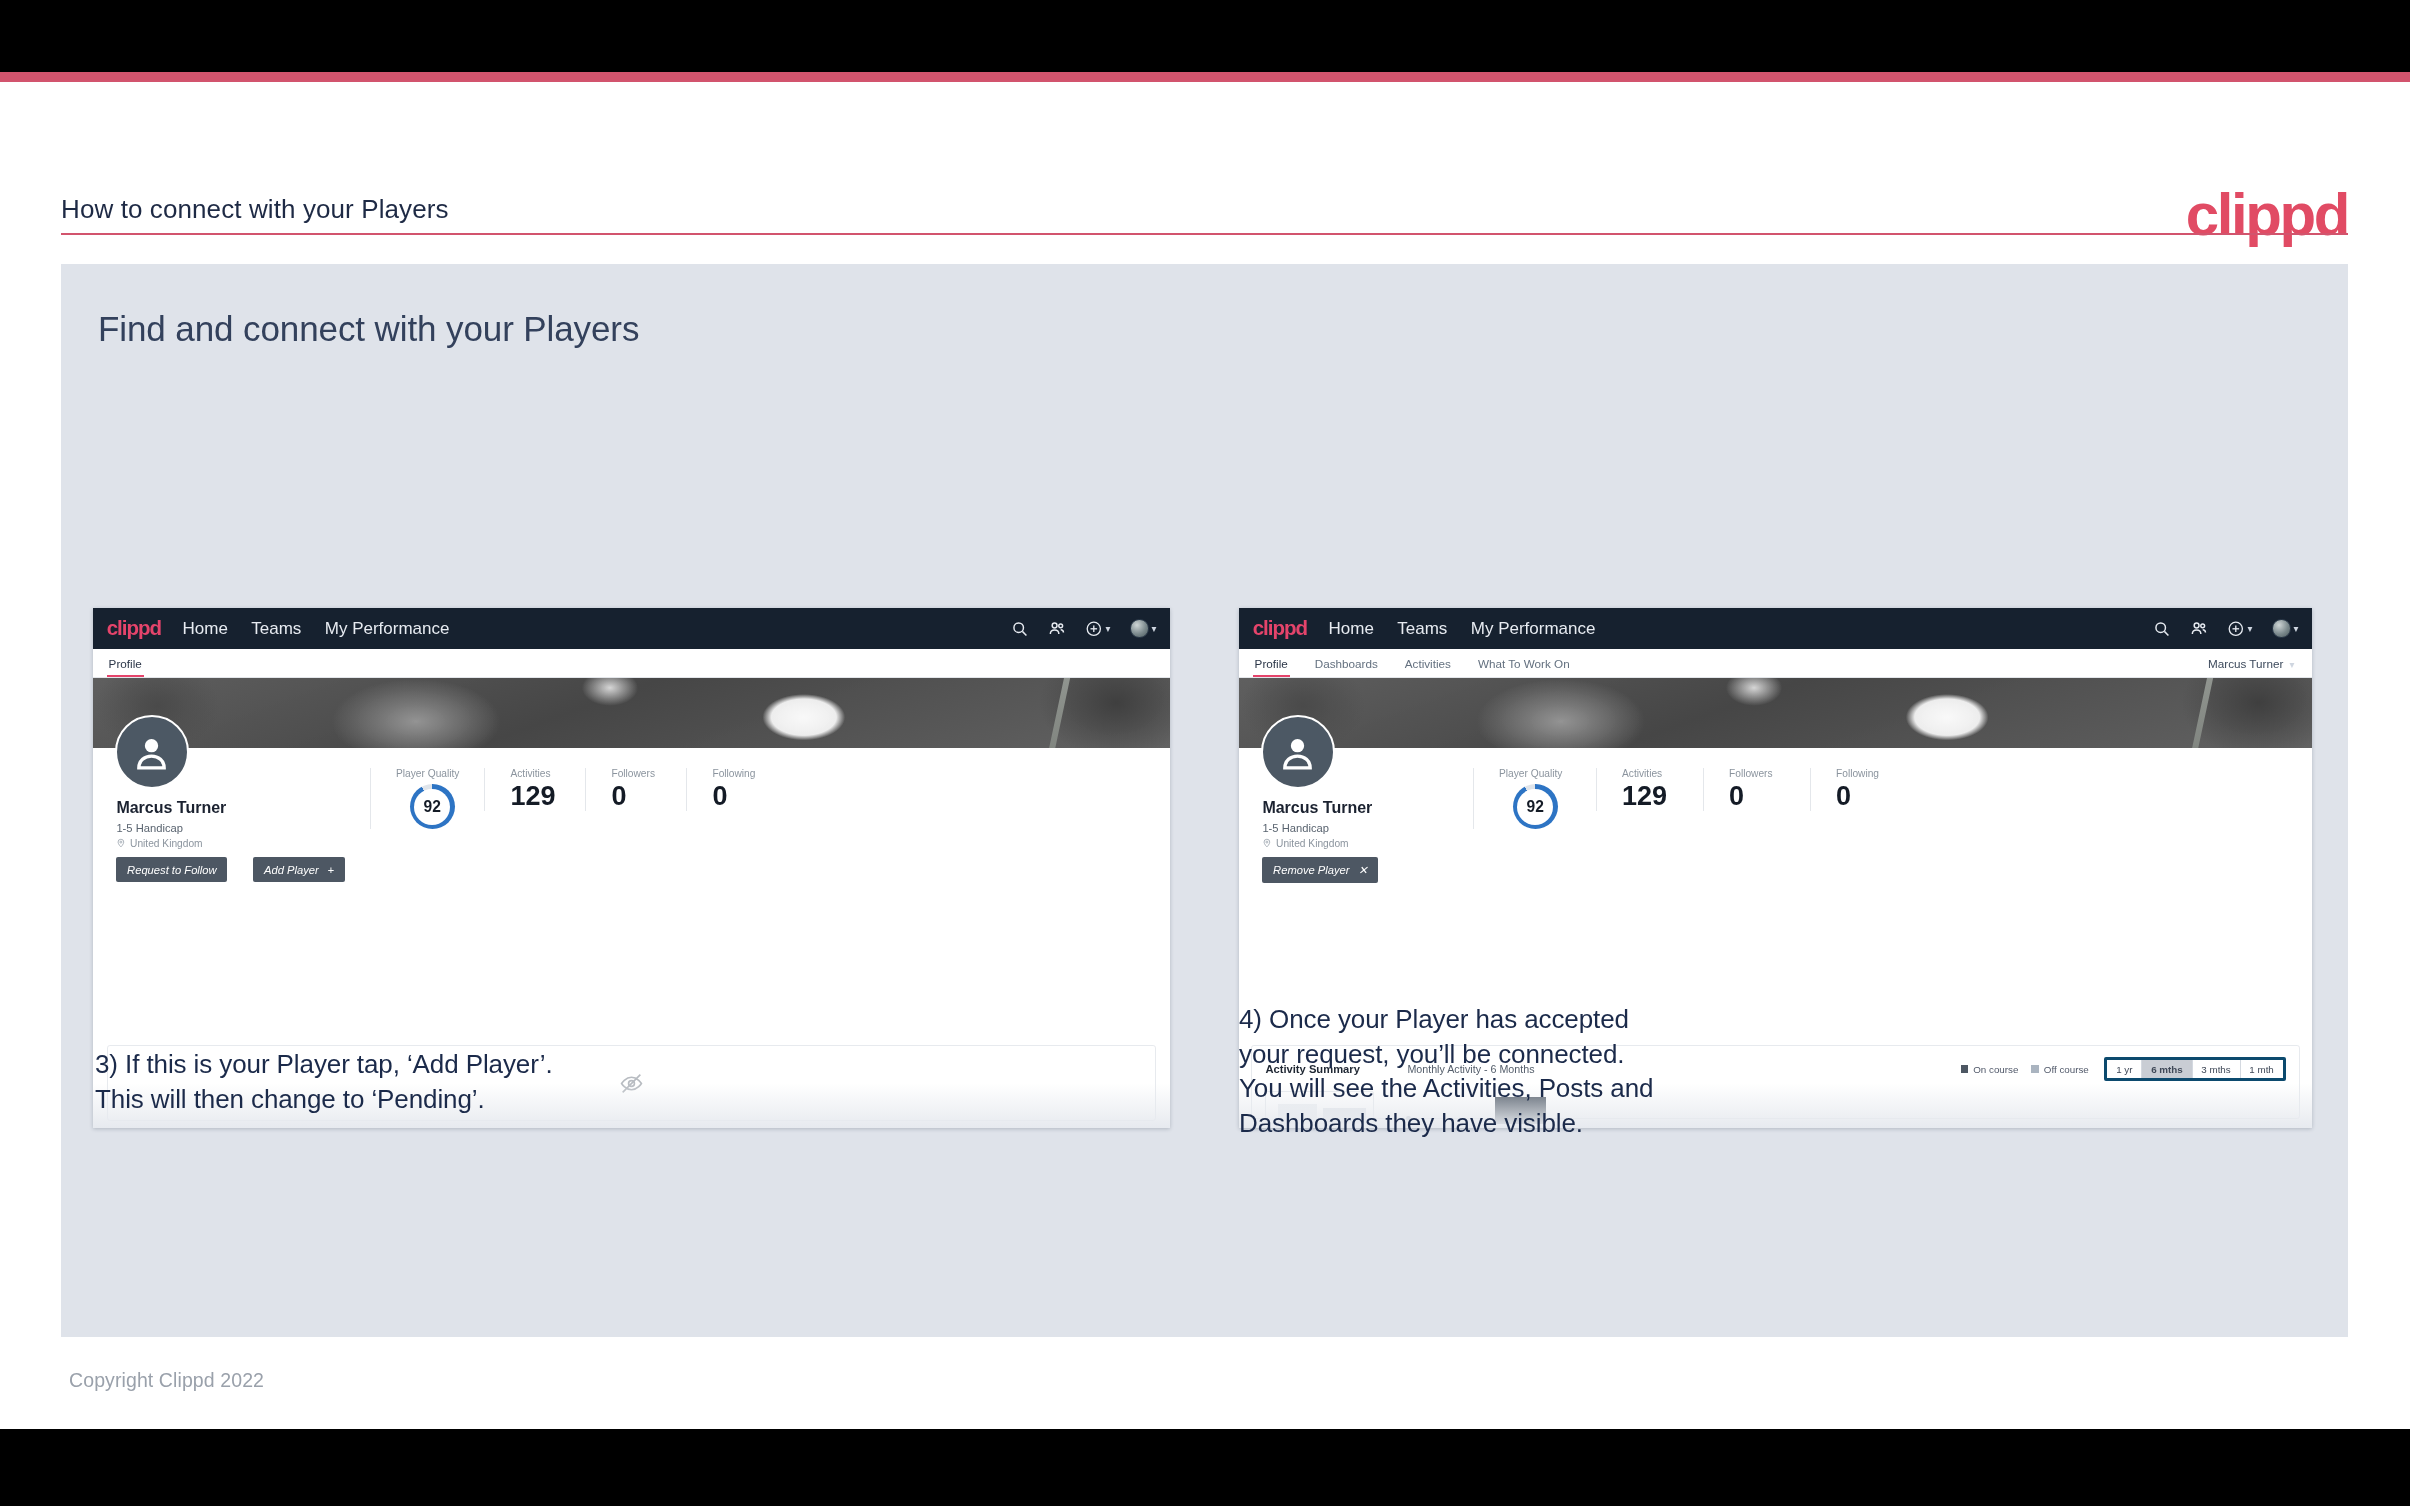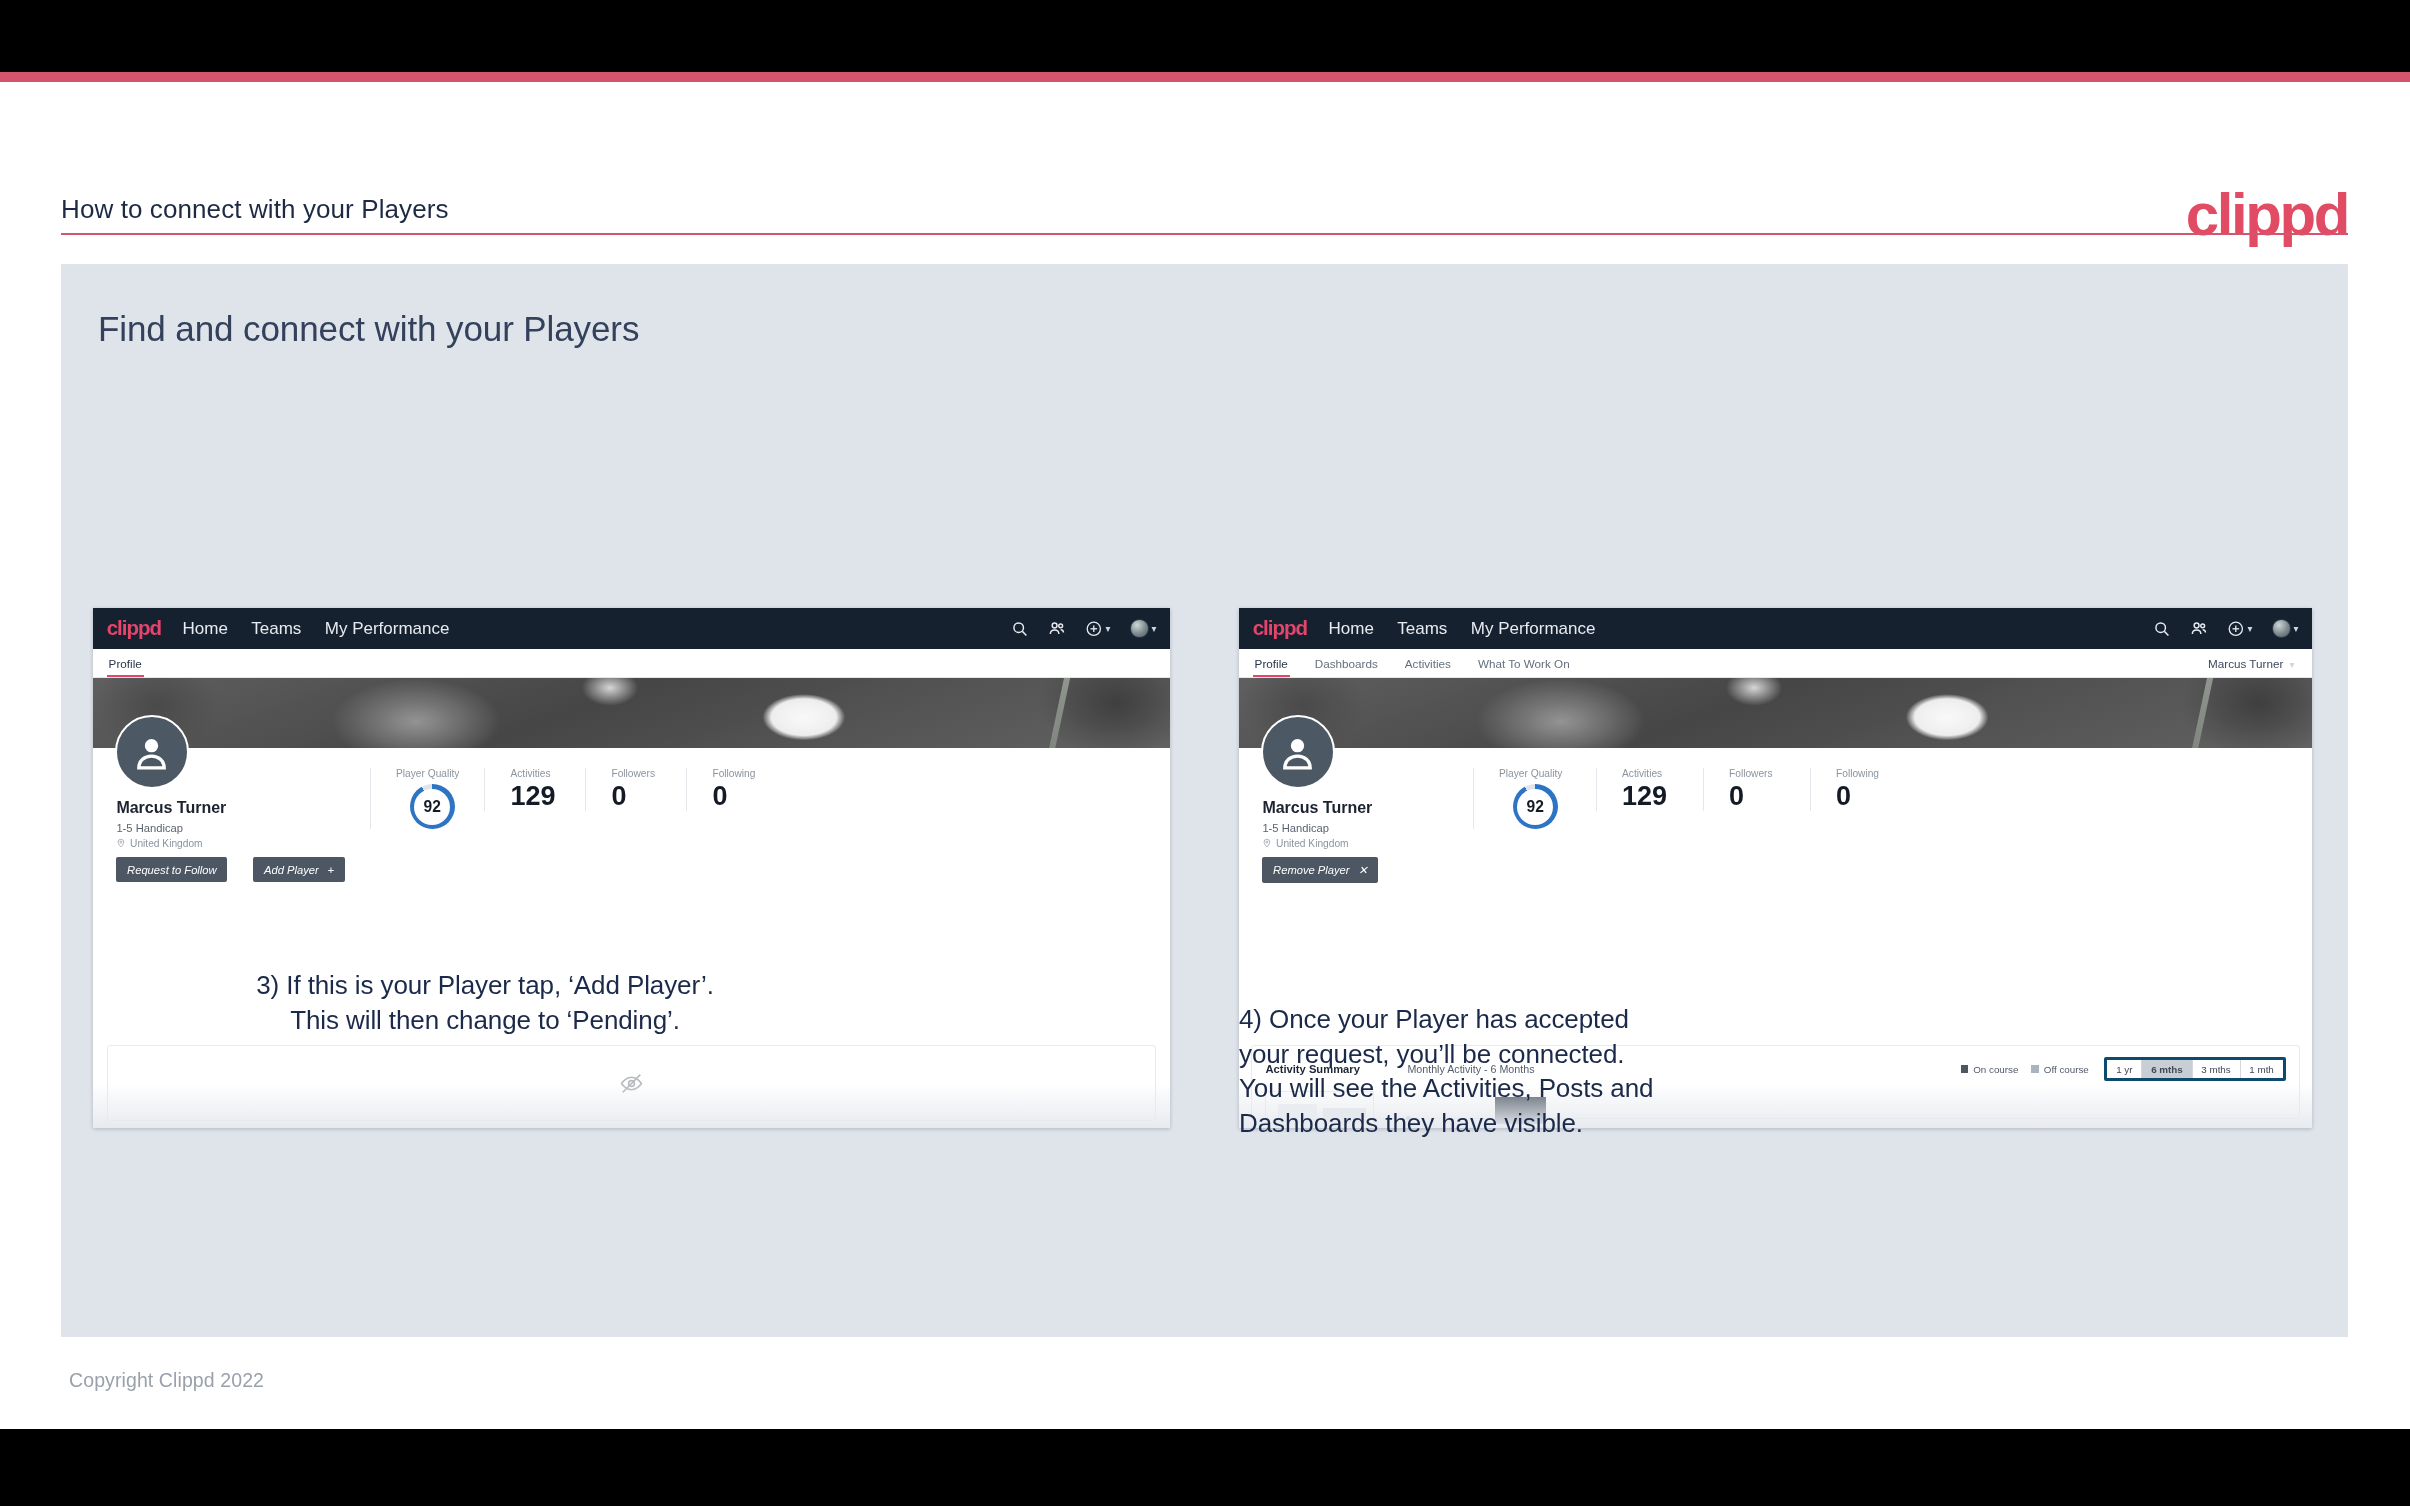--- a/index.html
+++ b/index.html
@@ -193,21 +193,21 @@
   .mini-chart { position:relative; margin-top:9.8px; height:33px; }
   .mini-left { position:absolute; left:0; top:0; width:109px; height:33px;
     border:1px solid #e7eaee; border-radius:2px; background:#fff; }
   .mini-left .b1 { position:absolute; left:11.7px; bottom:0; width:39px; height:19.5px; background:#eceff2; }
   .mini-left .b2 { position:absolute; left:57px; bottom:0; width:43px; height:15.6px; background:#e1e5ea; }
   .mini-bar { position:absolute; left:230px; bottom:0; width:51px; height:27px; background:#4d5763; }
   .mini-dot { position:absolute; left:141px; bottom:2.9px; width:4.9px; height:4.9px; border-radius:50%; background:#b6bdc6; }
 
   
   .caption { position:absolute; font-size:26px; color:#1b2a4a; line-height:1.33; letter-spacing:-0.1px; }
-  .caption-a { left:34px; top:704px; width:780px;text-align:center; }
+  .caption-a { left:34px; top:783px; width:780px; }
   .caption-b { left:1178px; top:738px; width:683px; }
 
   
   .copyright {
     position:absolute; left:61px; top:1287px;
     font-size:19.5px; color:#9aa1ab; letter-spacing:0.1px;margin-left:8px;
   }
 </style>
 </head>
 <body>

